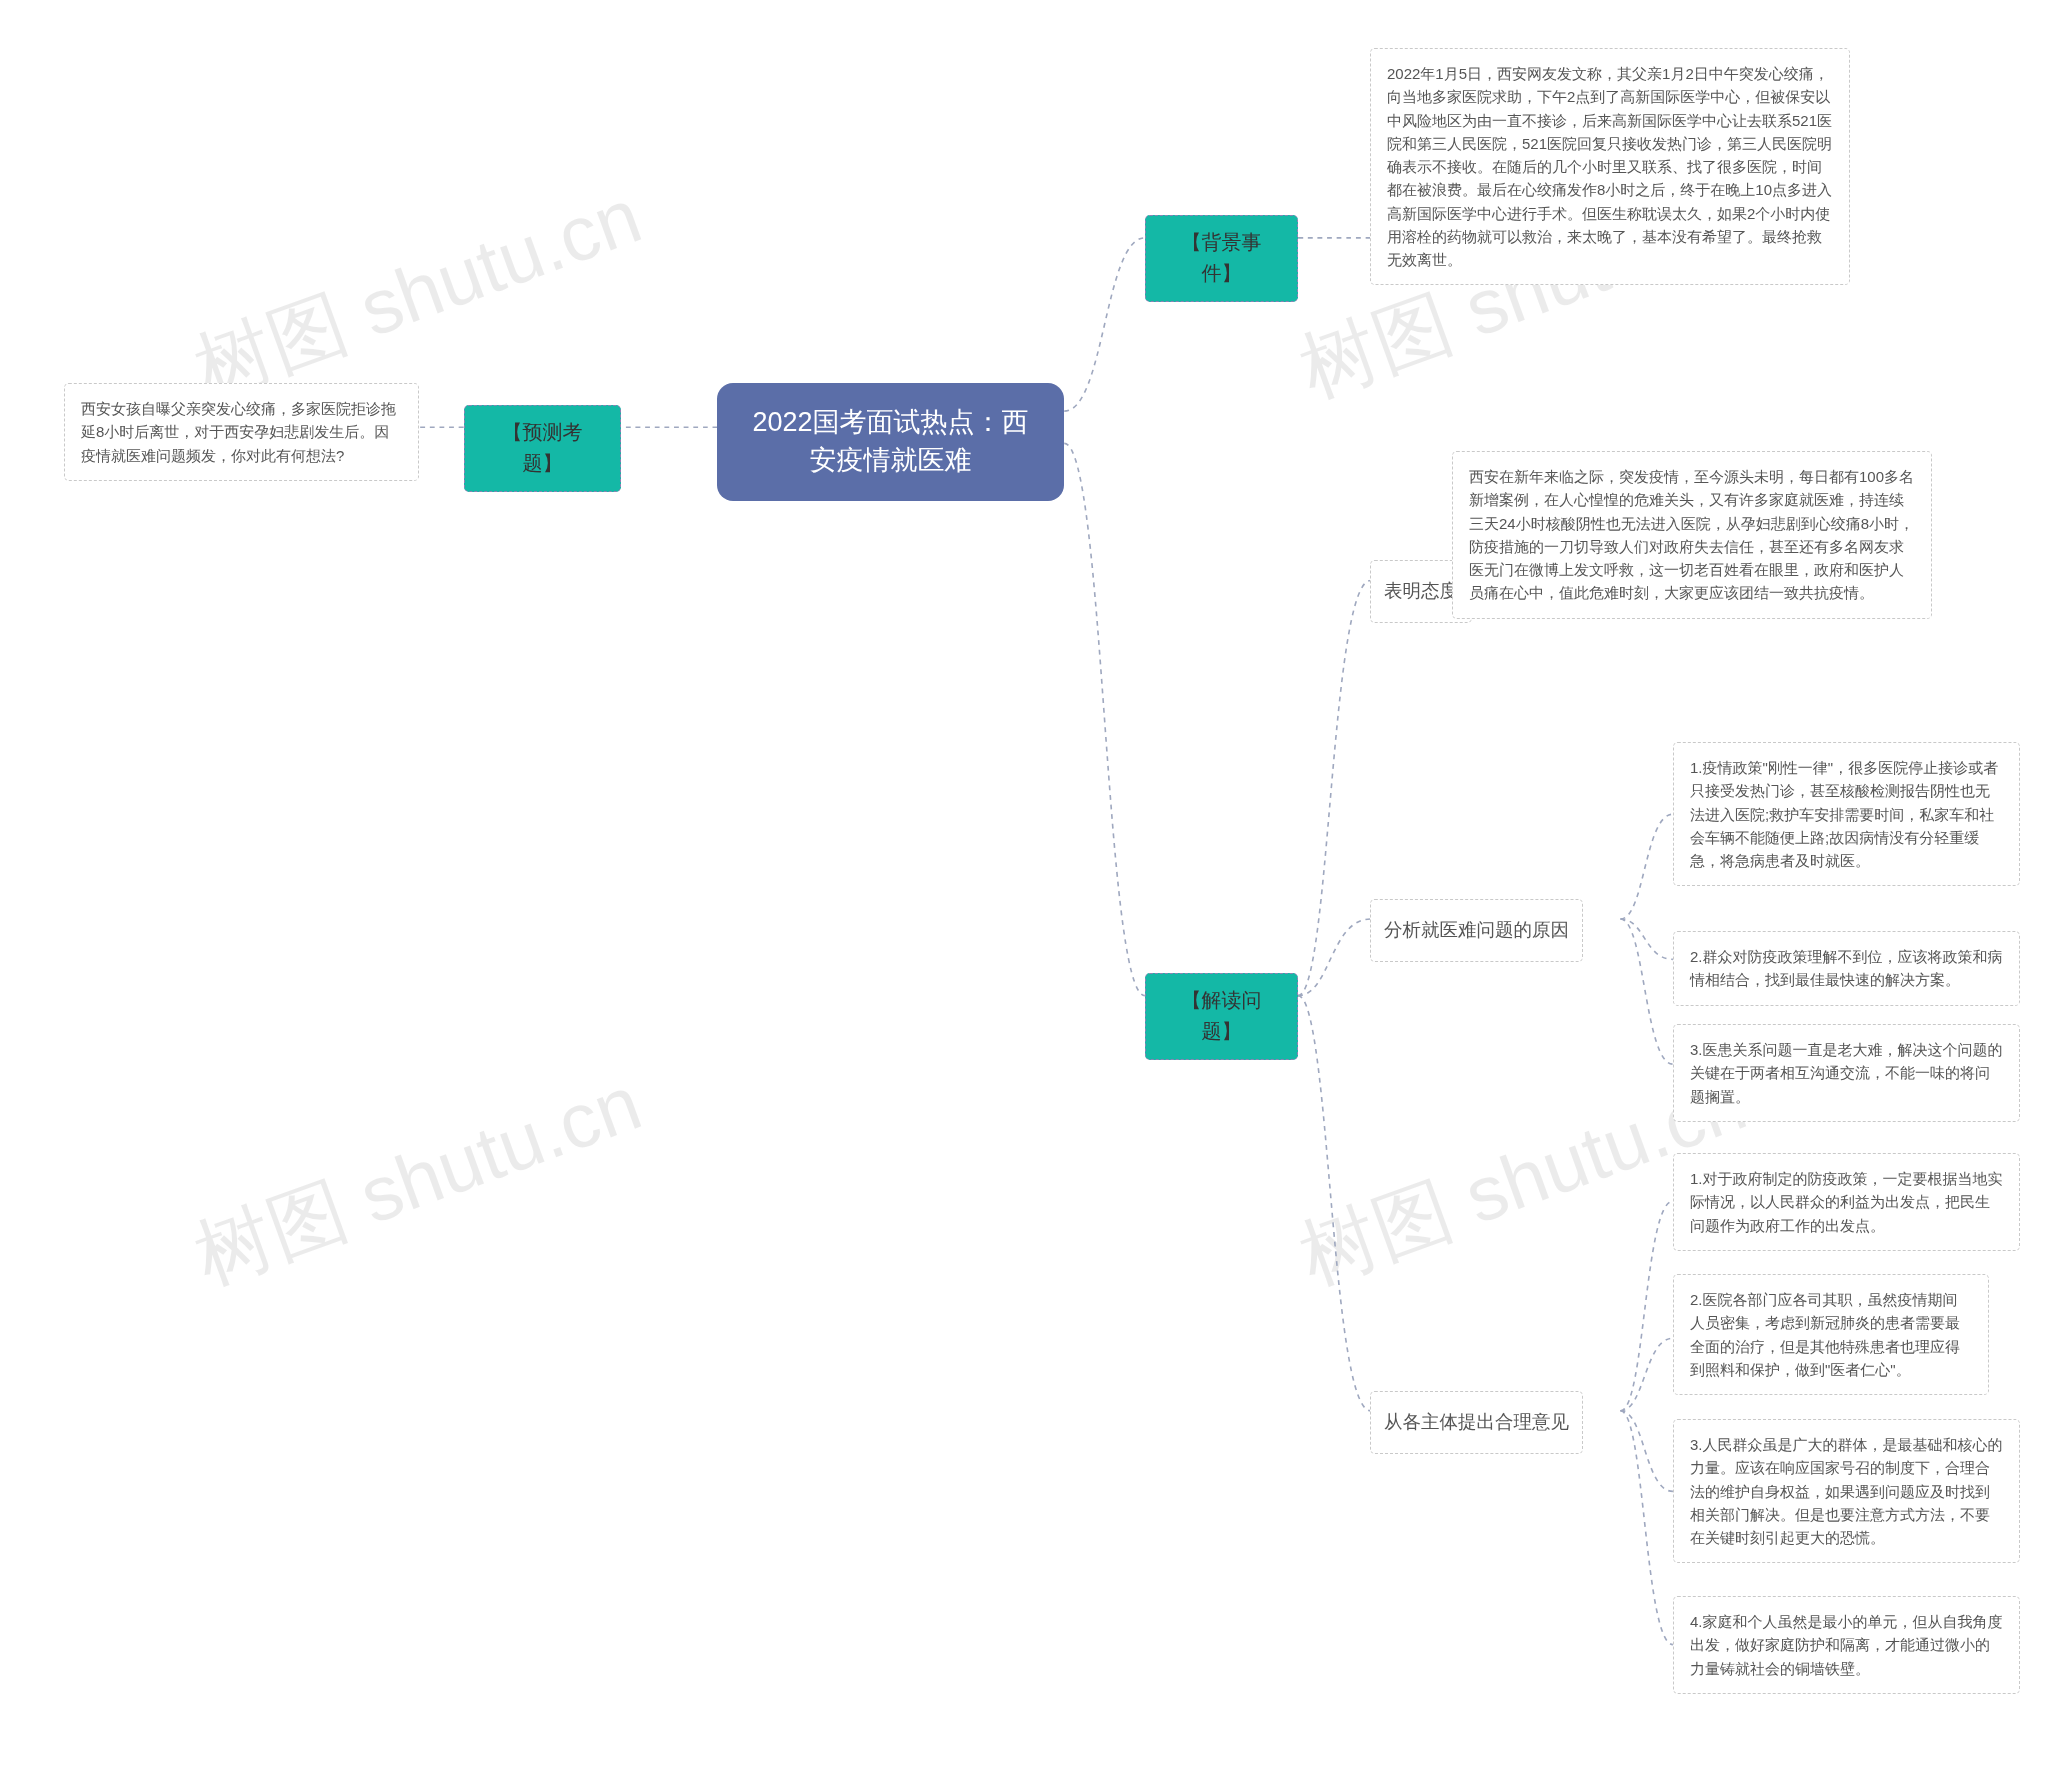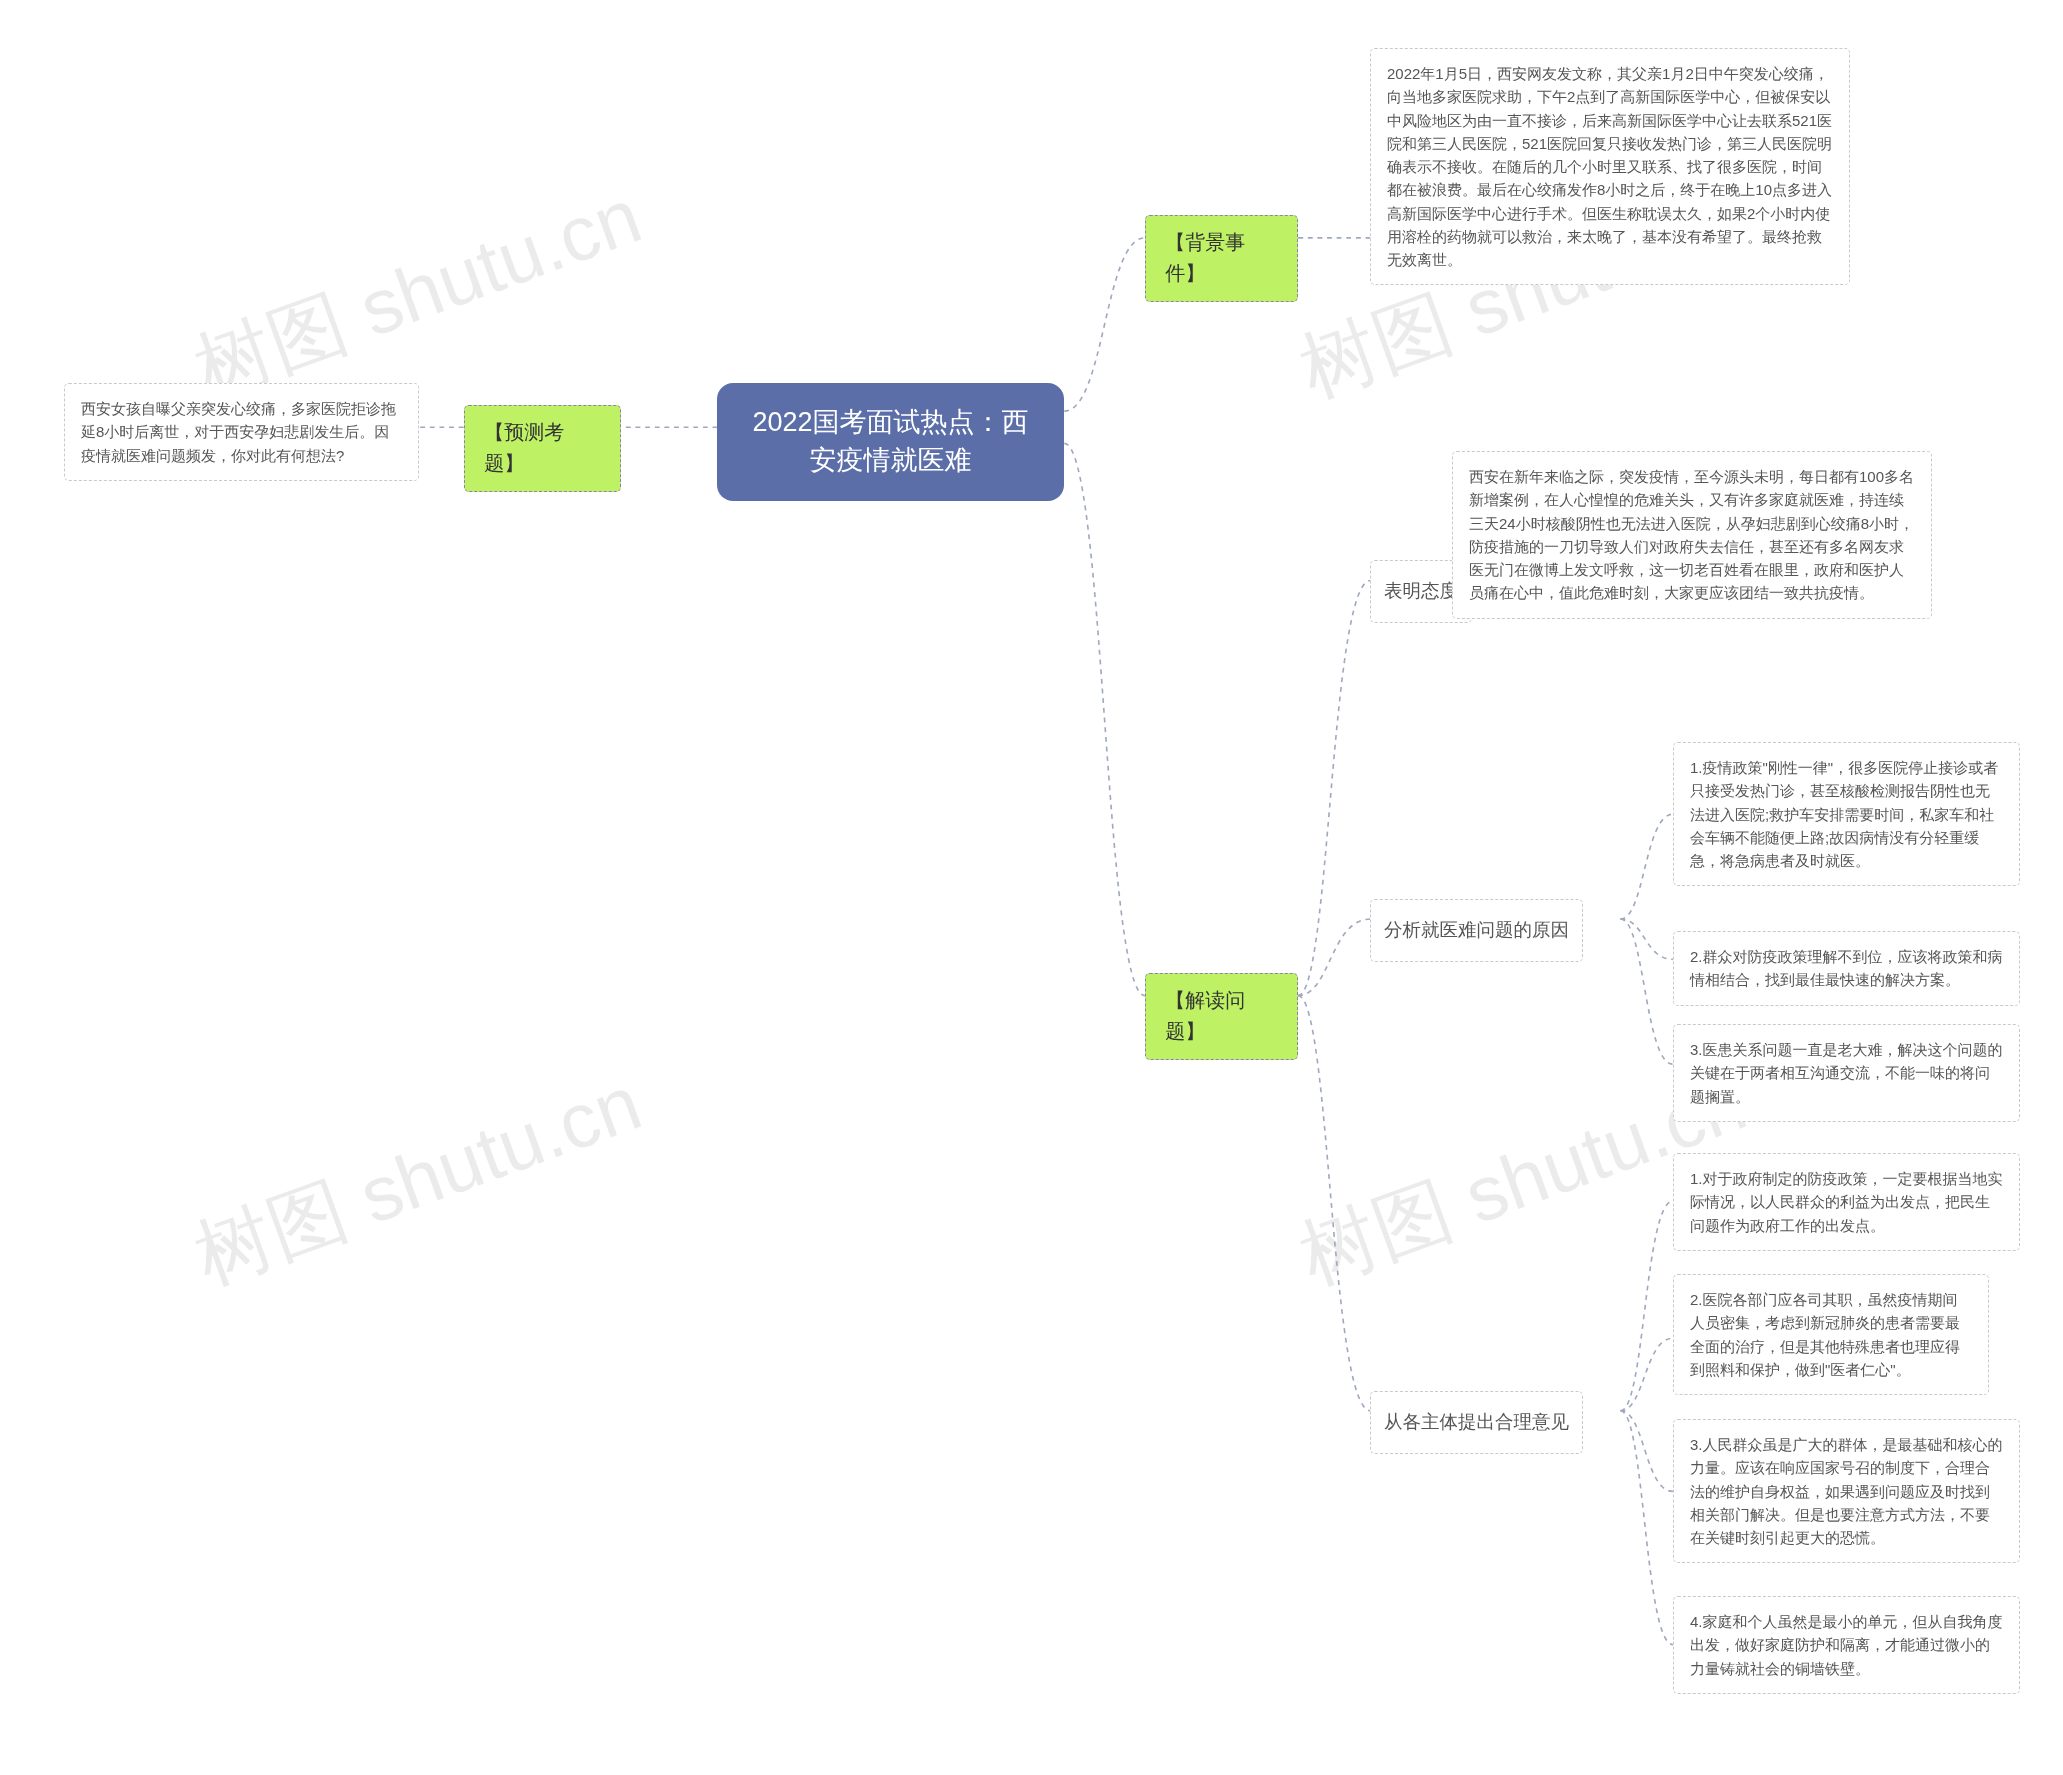--- a/index.html
+++ b/index.html
@@ -33,26 +33,26 @@
     background: #5b6ea8;
     color: #fff;
     font-size: 27px;
     text-align: center;
     line-height: 1.4;
     padding: 21px 24px;
     border-radius: 16px;
     width: 347px;
   }
   .branch-node {
-    background: #bef264;
+    background: #14b8a6;
     border: 1.6px dashed #8f80b3;
     color: #333;
     font-size: 20px;
     padding: 11.3px 19.3px;
-    text-align: left;
+    text-align: center;
   }
   .sub-node {
     border: 1.6px dashed #c9c9c9;
     color: #555;
     font-size: 18.5px;
     padding: 16px 13px;
     background: #fff;
   }
   .leaf-node {
     border: 1.6px dashed #c9c9c9;

